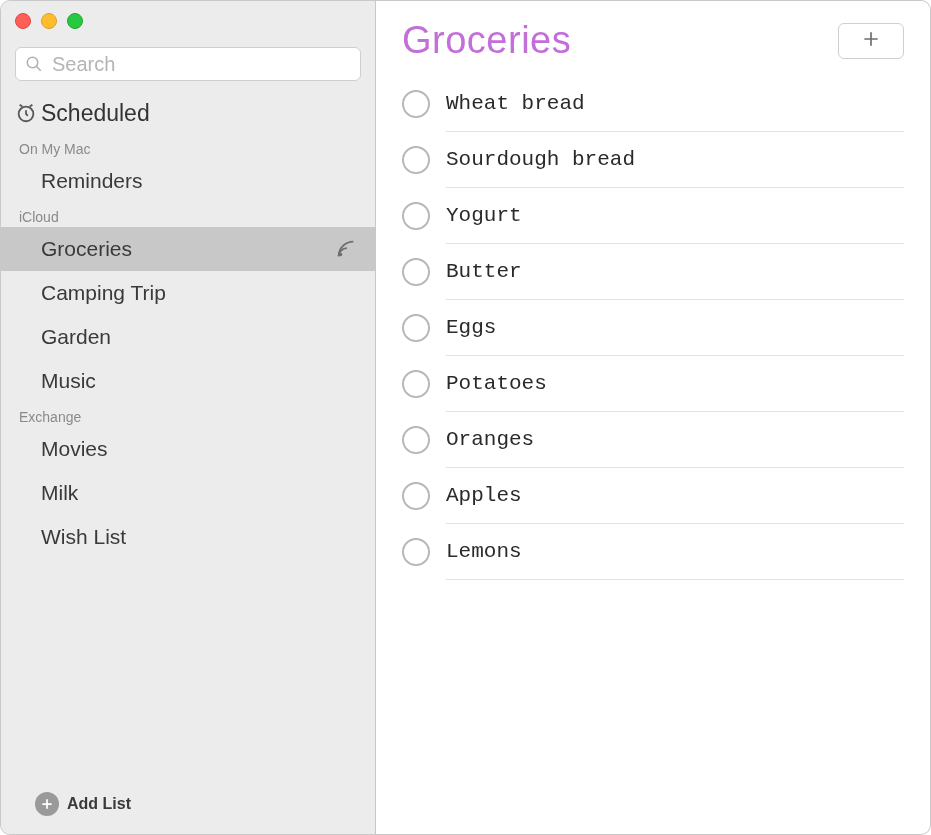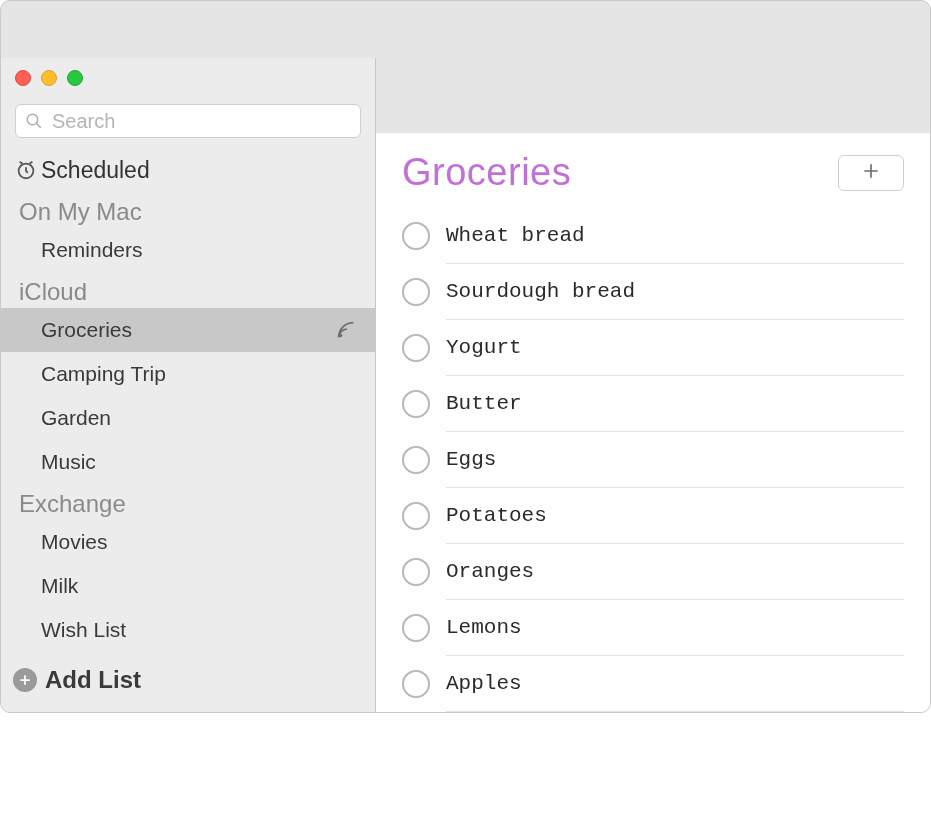--- a/index.html
+++ b/index.html
@@ -5,28 +5,27 @@
   * { box-sizing: border-box; }
   html, body {
     margin: 0;
     padding: 0;
     font-family: -apple-system, "Helvetica Neue", Helvetica, Arial, sans-serif;
     background: #fff;
     color: #222;
   }
   .window {
     width: 931px;
-    height: 713px;
+    height: 835px;
     border: 1px solid #c9c9c9;
     border-radius: 10px;
     overflow: hidden;
     display: flex;
     position: relative;
     background: #e5e5e5;
-    align-items: flex-end;
   }
   
   .sidebar {
     width: 375px;
     background: #ececec;
     border-right: 1px solid #c7c7c7;
     display: flex;
     flex-direction: column;
     position: relative;
   }
@@ -64,21 +63,21 @@
     position: absolute;
     left: 10px; top: 50%; transform: translateY(-50%);
     width: 18px; height: 18px; color: #b0b0b0;
   }
 
   .sidebar-list {
     flex: 1;
     overflow: auto;
   }
   .section-header {
-    font-size: 24px;
+    font-size: 14px;
     color: #8a8a8a;
     padding: 6px 18px 2px 18px;
   }
   .row {
     display: flex;
     align-items: center;
     height: 44px;
     padding: 0 18px 0 40px;
     font-size: 21px;
     color: #3a3a3a;
@@ -100,22 +99,22 @@
     width: 22px; height: 22px; color: #6f6f6f;
   }
   .row.selected {
     background: #c8c8c8;
   }
 
   .add-list {
     display: flex;
     align-items: center;
     gap: 8px;
-    padding: 14px 18px 18px 12px;
-    font-size: 24px;
+    padding: 14px 18px 18px 34px;
+    font-size: 16px;
     font-weight: 600;
     color: #3a3a3a;
   }
   .add-list .plus-circle {
     width: 24px; height: 24px; border-radius: 50%;
     background: #9a9a9a;
     display: inline-flex; align-items:center; justify-content:center;
     color: #fff; font-size: 18px; line-height: 0;
   }
 
@@ -306,25 +305,25 @@
         </div>
         <div class="item">
           <div class="radio"></div>
           <div class="item-body">
             <div class="item-title">Oranges</div>
           </div>
         </div>
         <div class="item">
           <div class="radio"></div>
           <div class="item-body">
+            <div class="item-title">Apples</div>
+          </div>
+        </div>
+        <div class="item">
+          <div class="radio"></div>
+          <div class="item-body">
             <div class="item-title">Lemons</div>
-          </div>
-        </div>
-        <div class="item">
-          <div class="radio"></div>
-          <div class="item-body">
-            <div class="item-title">Apples</div>
           </div>
         </div>
       </div>
   </div>
 
 </div>
 
 </body></html>

